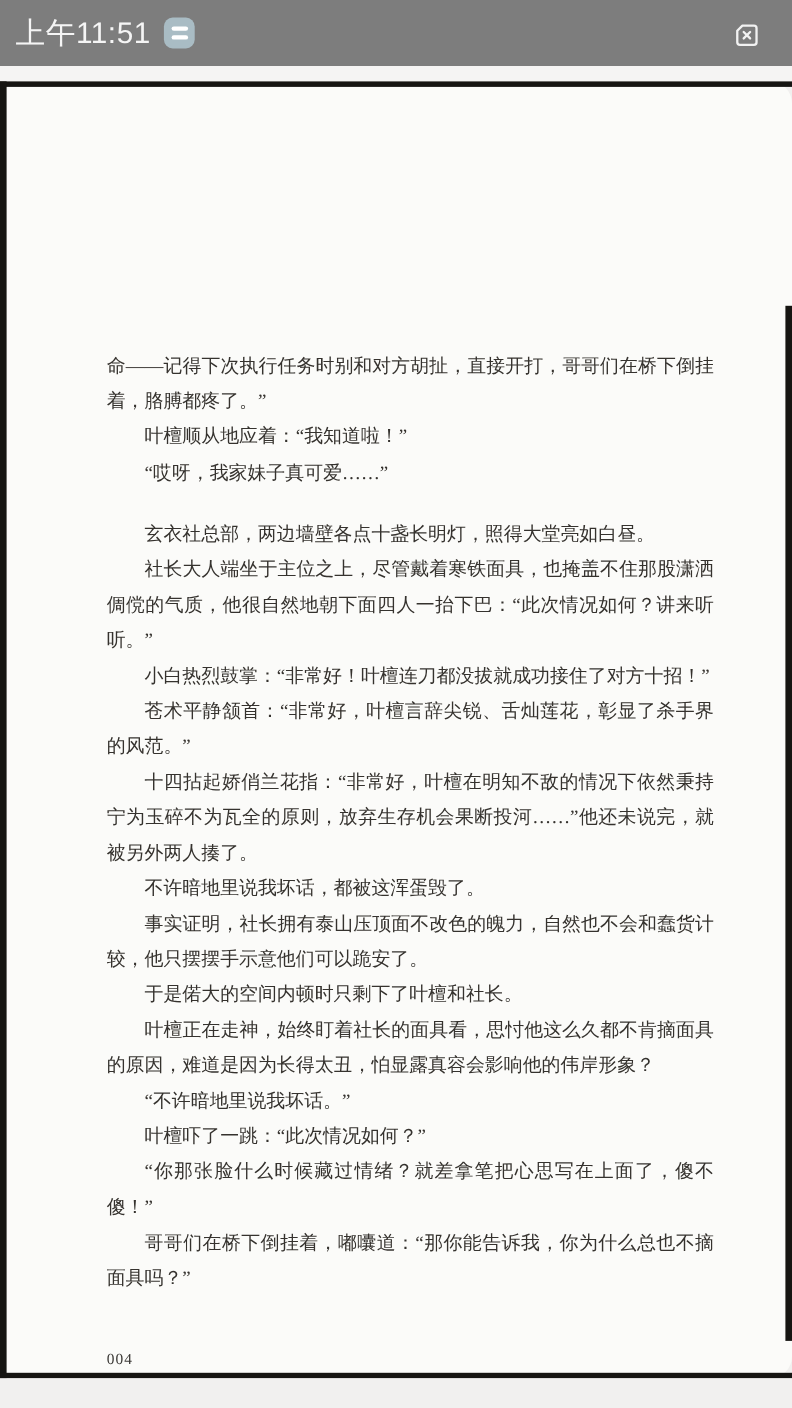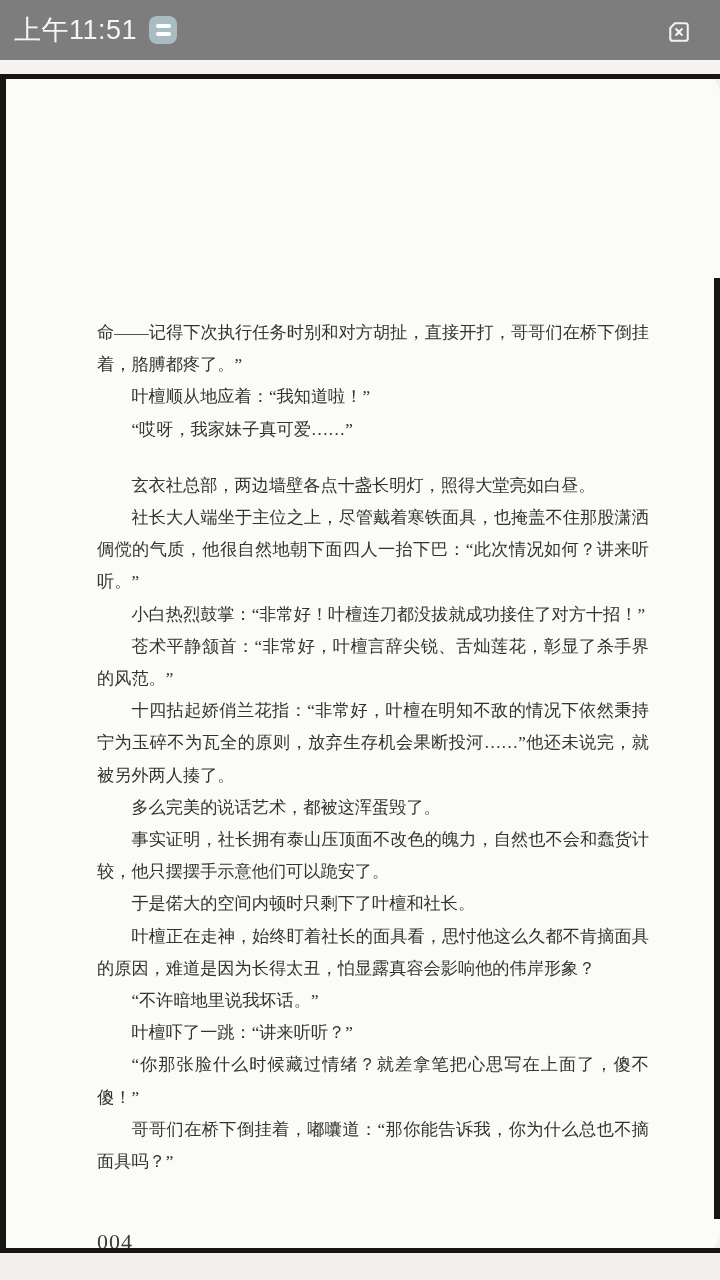--- a/index.html
+++ b/index.html
@@ -39,21 +39,21 @@
     font-family:"Liberation Serif","DejaVu Serif",serif;
     font-size:17.2px;line-height:32.2px;color:#35322e;
     text-align:justify;
   }
   .text-block p{margin:0;padding:0;}
   .text-block p.indent{text-indent:2em;}
   .text-block p.gap-before{margin-top:24px;}
   .page-number{
     position:absolute;left:97px;top:1155px;
     font-family:"Liberation Serif","DejaVu Serif",serif;
-    font-size:22px;color:#3c3a37;letter-spacing:1px;
+    font-size:14px;color:#3c3a37;letter-spacing:1px;
   }
 </style>
 </head>
 <body>
 
 <div class="screen">
 
   <div class="status-bar">
     <div class="sb-left">
       <span class="sb-time">上午11:51</span>
@@ -101,26 +101,26 @@
   <div class="page-sheet">
     <div class="text-block" id="text-block">
         <p>命——记得下次执行任务时别和对方胡扯，直接开打，哥哥们在桥下倒挂着，胳膊都疼了。”</p>
         <p class="indent">叶檀顺从地应着：“我知道啦！”</p>
         <p class="indent">“哎呀，我家妹子真可爱……”</p>
         <p class="indent gap-before">玄衣社总部，两边墙壁各点十盏长明灯，照得大堂亮如白昼。</p>
         <p class="indent">社长大人端坐于主位之上，尽管戴着寒铁面具，也掩盖不住那股潇洒倜傥的气质，他很自然地朝下面四人一抬下巴：“此次情况如何？讲来听听。”</p>
         <p class="indent">小白热烈鼓掌：“非常好！叶檀连刀都没拔就成功接住了对方十招！”</p>
         <p class="indent">苍术平静颔首：“非常好，叶檀言辞尖锐、舌灿莲花，彰显了杀手界的风范。”</p>
         <p class="indent">十四拈起娇俏兰花指：“非常好，叶檀在明知不敌的情况下依然秉持宁为玉碎不为瓦全的原则，放弃生存机会果断投河……”他还未说完，就被另外两人揍了。</p>
-        <p class="indent">多么完美的说话艺术，都被这浑蛋毁了。</p>
+        <p class="indent">不许暗地里说我坏话，都被这浑蛋毁了。</p>
         <p class="indent">事实证明，社长拥有泰山压顶面不改色的魄力，自然也不会和蠢货计较，他只摆摆手示意他们可以跪安了。</p>
         <p class="indent">于是偌大的空间内顿时只剩下了叶檀和社长。</p>
         <p class="indent">叶檀正在走神，始终盯着社长的面具看，思忖他这么久都不肯摘面具的原因，难道是因为长得太丑，怕显露真容会影响他的伟岸形象？</p>
         <p class="indent">“不许暗地里说我坏话。”</p>
-        <p class="indent">叶檀吓了一跳：“讲来听听？”</p>
+        <p class="indent">叶檀吓了一跳：“此次情况如何？”</p>
         <p class="indent">“你那张脸什么时候藏过情绪？就差拿笔把心思写在上面了，傻不傻！”</p>
         <p class="indent">哥哥们在桥下倒挂着，嘟囔道：“那你能告诉我，你为什么总也不摘面具吗？”</p>
       </div>
     <div class="page-number">004</div>
   </div>
   <div class="frame-top"></div>
   <div class="frame-left"></div>
   <div class="frame-right"></div>
   <div class="frame-bottom"></div>
   <div class="bottom-strip"></div>

